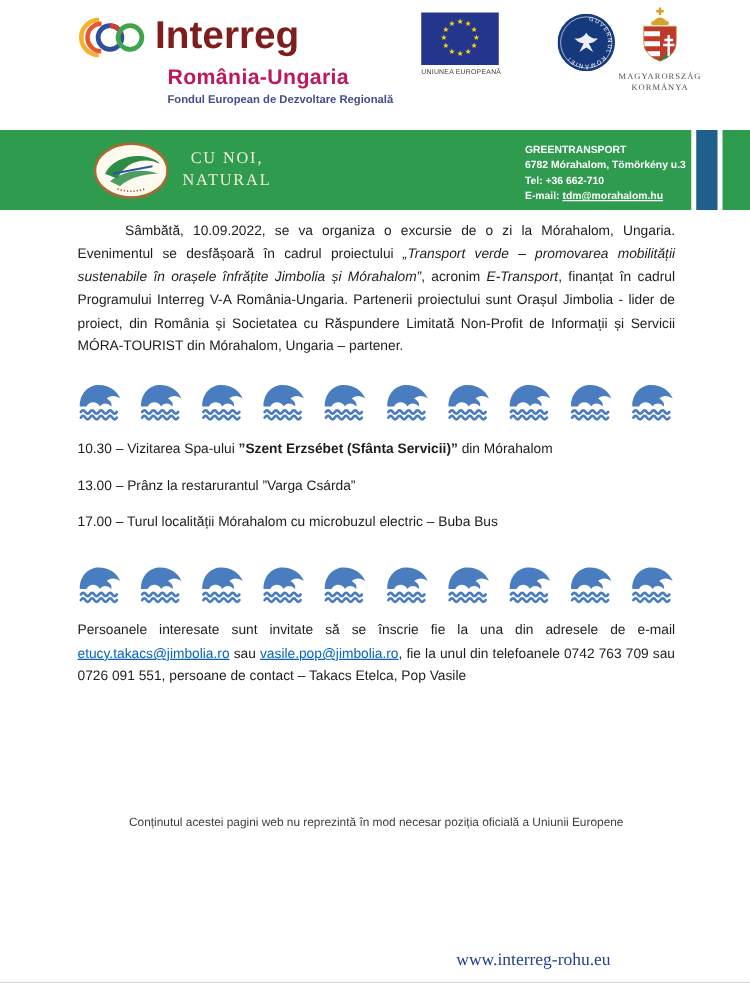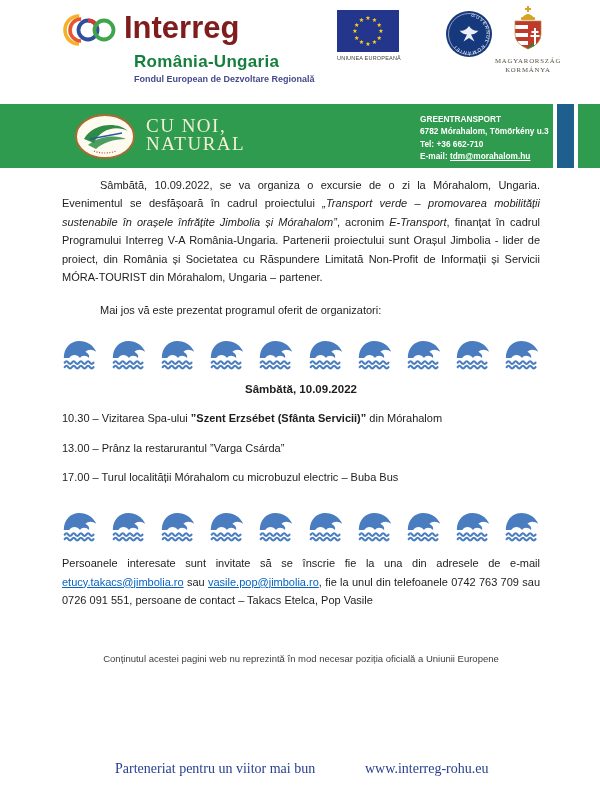--- a/index.html
+++ b/index.html
@@ -11,21 +11,21 @@
 
   
   .interreg-logo { position:absolute; left:62px; top:8px; width:275px; height:86px; }
   .interreg-row { display:flex; align-items:flex-start; }
   .interreg-word {
     font-size:31px; font-weight:700; color:#7f1d1d; letter-spacing:0px;
     line-height:40px; margin-left:0;
   }
   .interreg-program {
     position:absolute; left:72px; top:44px;
-    font-size:17px; font-weight:700; color:#15803d; letter-spacing:.3px;
+    font-size:17px; font-weight:700; color:#be185d; letter-spacing:.3px;
   }
   .interreg-fund {
     position:absolute; left:72px; top:66px;
     font-size:9px; font-weight:700; color:#464b8d;
   }
 
   .eu-block { position:absolute; left:337px; top:10px; width:64px; text-align:center; }
   .eu-flag { position:relative; width:62px; height:42px; background:#24358c; }
   .eu-star { position:absolute; left:50%; top:50%; color:#ffd617; font-size:6px; line-height:0; }
   .eu-caption { margin-top:3px; font-size:5.5px; color:#3c3c3c; letter-spacing:.2px; }
@@ -39,22 +39,22 @@
   }
 
   
   .banner {
     position:absolute; left:0; top:104px; width:553px; height:64px;
     background:#2e9b4e;
   }
   .banner-logo { position:absolute; left:74px; top:9px; }
   .banner-title {
     position:absolute; left:146px; top:13px;
-    font-family:"Liberation Serif", serif; font-size:19px; letter-spacing:1.5px;
-    color:#f3eed9; line-height:17.5px;
+    font-family:"Liberation Serif", serif; font-size:13px; letter-spacing:1.5px;
+    color:#f3eed9; line-height:17.5px;text-align:center;
   }
   .banner-contact {
     position:absolute; left:420px; top:9px; width:130px;
     font-size:8.3px; font-weight:700; color:#ffffff; line-height:12.3px;
   }
   .banner-contact .link { text-decoration:underline; cursor:pointer; }
   .strip-blue  { position:absolute; left:557px; top:104px; width:17px; height:64px; background:#1e5f8e; }
   .strip-green { position:absolute; left:578px; top:104px; width:22px; height:64px; background:#2e9b4e; }
 
   
@@ -198,21 +198,20 @@
       <div><span>E-mail: </span><span class="link">tdm@morahalom.hu</span></div>
     </div>
   </div>
   <div class="strip-blue"></div>
   <div class="strip-green"></div>
 
   <div class="main">
 
     <p class="para"><span>Sâmbătă, 10.09.2022, se va organiza o excursie de o zi la Mórahalom, Ungaria. Evenimentul se desfășoară în cadrul proiectului </span><em>„Transport verde – promovarea mobilității sustenabile în orașele înfrățite Jimbolia și Mórahalom”</em><span>, acronim </span><em>E-Transport</em><span>, finanțat în cadrul Programului Interreg V-A România-Ungaria. Partenerii proiectului sunt Orașul Jimbolia - lider de proiect, din România și Societatea cu Răspundere Limitată Non-Profit de Informații și Servicii MÓRA-TOURIST din Mórahalom, Ungaria – partener.</span></p>
 
-    <p class="lead-in">Mai jos vă este prezentat programul oferit de organizatori:</p>
 
     <div class="wave-row">
         <span class="wave"><svg width="36" height="33" viewBox="0 0 40 34">
   <path d="M2 21 C2 9 10 2 19 2 C28 2 35 7 38 14 C34 11 29 11 26 14 C29 16 31 18 30 21 C27 17.5 22 17.5 20 21 C17 16.5 11 16 8 21 Z" fill="#4a7dc0"></path>
   <path d="M3 26 q2 -3 4 0 t4 0 t4 0 t4 0 t4 0 t4 0 t4 0 t4 0" stroke="#4a7dc0" stroke-width="2.4" fill="none" stroke-linecap="round"></path>
   <path d="M3 31 q2 -3 4 0 t4 0 t4 0 t4 0 t4 0 t4 0 t4 0 t4 0" stroke="#4a7dc0" stroke-width="2.4" fill="none" stroke-linecap="round"></path>
 </svg></span>
         <span class="wave"><svg width="36" height="33" viewBox="0 0 40 34">
   <path d="M2 21 C2 9 10 2 19 2 C28 2 35 7 38 14 C34 11 29 11 26 14 C29 16 31 18 30 21 C27 17.5 22 17.5 20 21 C17 16.5 11 16 8 21 Z" fill="#4a7dc0"></path>
   <path d="M3 26 q2 -3 4 0 t4 0 t4 0 t4 0 t4 0 t4 0 t4 0 t4 0" stroke="#4a7dc0" stroke-width="2.4" fill="none" stroke-linecap="round"></path>
@@ -253,21 +252,20 @@
   <path d="M3 26 q2 -3 4 0 t4 0 t4 0 t4 0 t4 0 t4 0 t4 0 t4 0" stroke="#4a7dc0" stroke-width="2.4" fill="none" stroke-linecap="round"></path>
   <path d="M3 31 q2 -3 4 0 t4 0 t4 0 t4 0 t4 0 t4 0 t4 0 t4 0" stroke="#4a7dc0" stroke-width="2.4" fill="none" stroke-linecap="round"></path>
 </svg></span>
         <span class="wave"><svg width="36" height="33" viewBox="0 0 40 34">
   <path d="M2 21 C2 9 10 2 19 2 C28 2 35 7 38 14 C34 11 29 11 26 14 C29 16 31 18 30 21 C27 17.5 22 17.5 20 21 C17 16.5 11 16 8 21 Z" fill="#4a7dc0"></path>
   <path d="M3 26 q2 -3 4 0 t4 0 t4 0 t4 0 t4 0 t4 0 t4 0 t4 0" stroke="#4a7dc0" stroke-width="2.4" fill="none" stroke-linecap="round"></path>
   <path d="M3 31 q2 -3 4 0 t4 0 t4 0 t4 0 t4 0 t4 0 t4 0 t4 0" stroke="#4a7dc0" stroke-width="2.4" fill="none" stroke-linecap="round"></path>
 </svg></span>
       </div>
 
-    <div class="date-heading">Sâmbătă, 10.09.2022</div>
 
     <div class="program-list">
         <p class="prog"><span>10.30 –  Vizitarea Spa-ului </span><strong>”Szent Erzsébet (Sfânta Servicii)”</strong><span> din Mórahalom</span></p>
         <p class="prog"><span>13.00 – Prânz la restarurantul ”Varga Csárda”</span></p>
         <p class="prog"><span>17.00 – Turul localității Mórahalom cu microbuzul electric – Buba Bus</span></p>
       </div>
 
     <div class="wave-row" style="margin-top:24px;">
         <span class="wave"><svg width="36" height="33" viewBox="0 0 40 34">
   <path d="M2 21 C2 9 10 2 19 2 C28 2 35 7 38 14 C34 11 29 11 26 14 C29 16 31 18 30 21 C27 17.5 22 17.5 20 21 C17 16.5 11 16 8 21 Z" fill="#4a7dc0"></path>
@@ -320,16 +318,15 @@
   <path d="M3 31 q2 -3 4 0 t4 0 t4 0 t4 0 t4 0 t4 0 t4 0 t4 0" stroke="#4a7dc0" stroke-width="2.4" fill="none" stroke-linecap="round"></path>
 </svg></span>
       </div>
 
     <p class="contact-para"><span>Persoanele interesate sunt invitate să se înscrie fie la una din adresele de e-mail </span><span class="email-link">etucy.takacs@jimbolia.ro</span><span> sau </span><span class="email-link">vasile.pop@jimbolia.ro</span><span>, fie la unul din telefoanele 0742 763 709 sau 0726 091 551, persoane de contact – Takacs Etelca, Pop Vasile</span></p>
 
   </div>
 
   <div class="disclaimer">Conținutul acestei pagini web nu reprezintă în mod necesar poziția oficială a Uniunii Europene</div>
 
-  <div class="footer-slogan">Parteneriat pentru un viitor mai bun</div>
   <div class="footer-url">www.interreg-rohu.eu</div>
 
 </div>
 
 </body></html>

